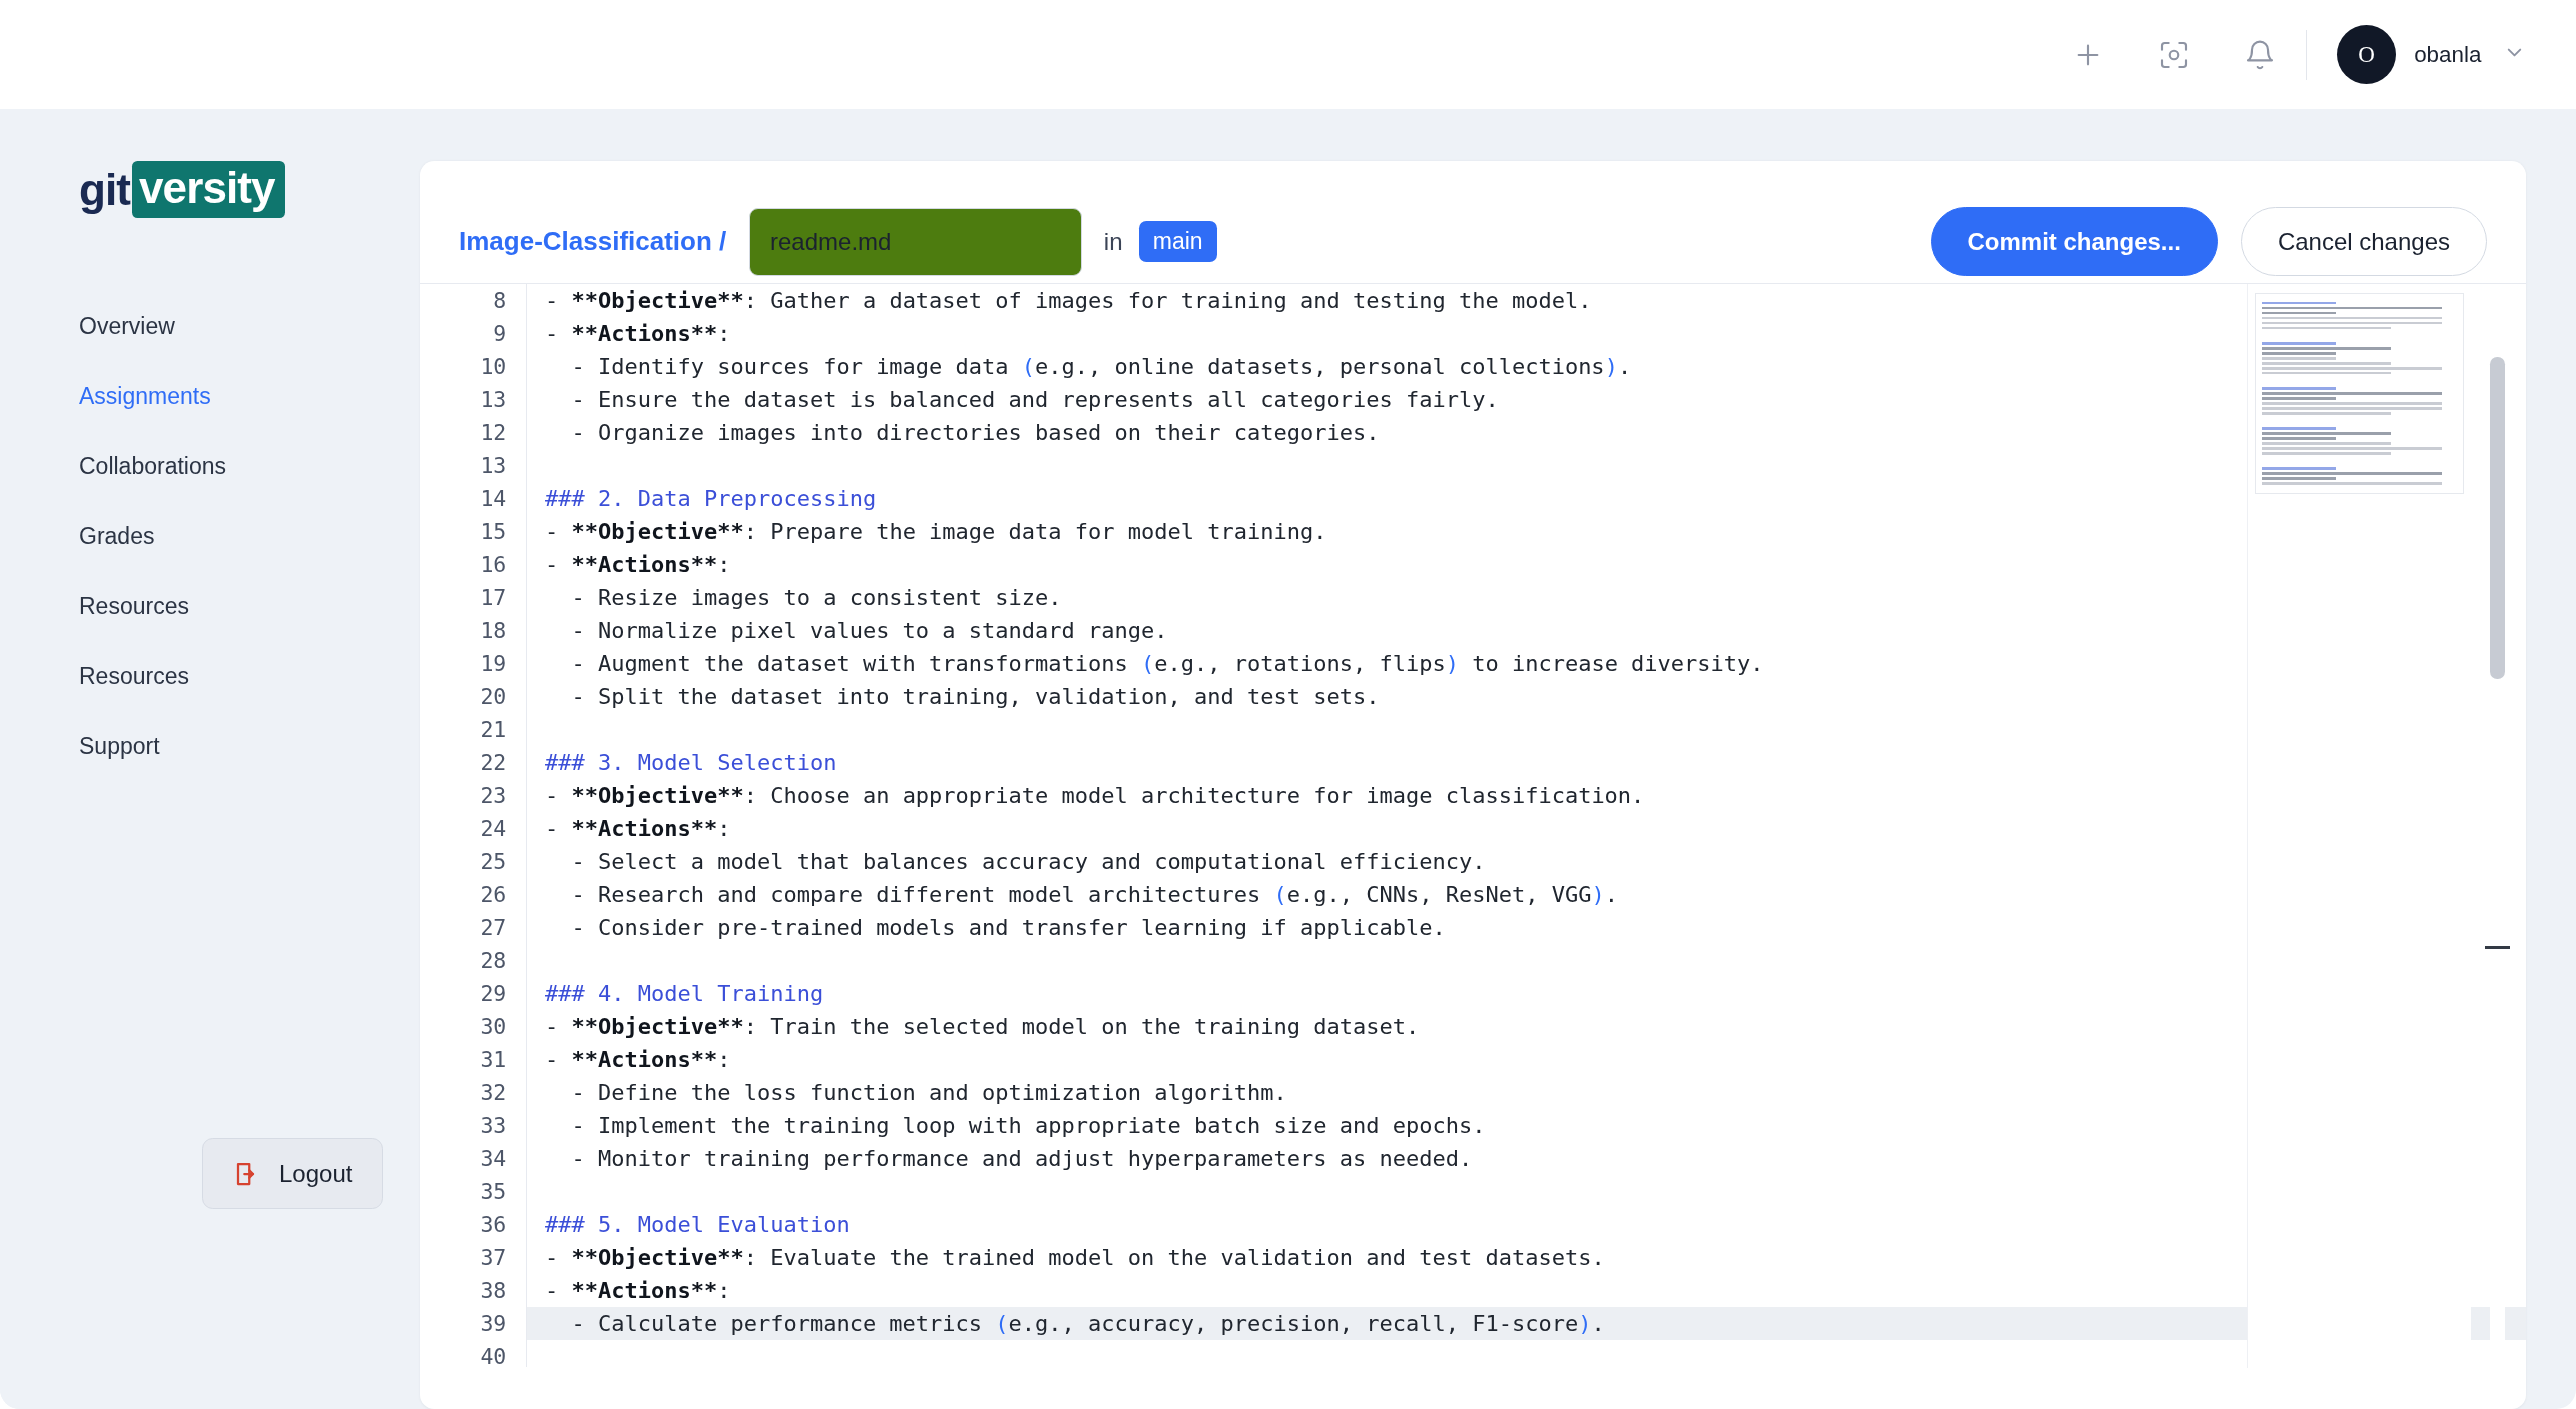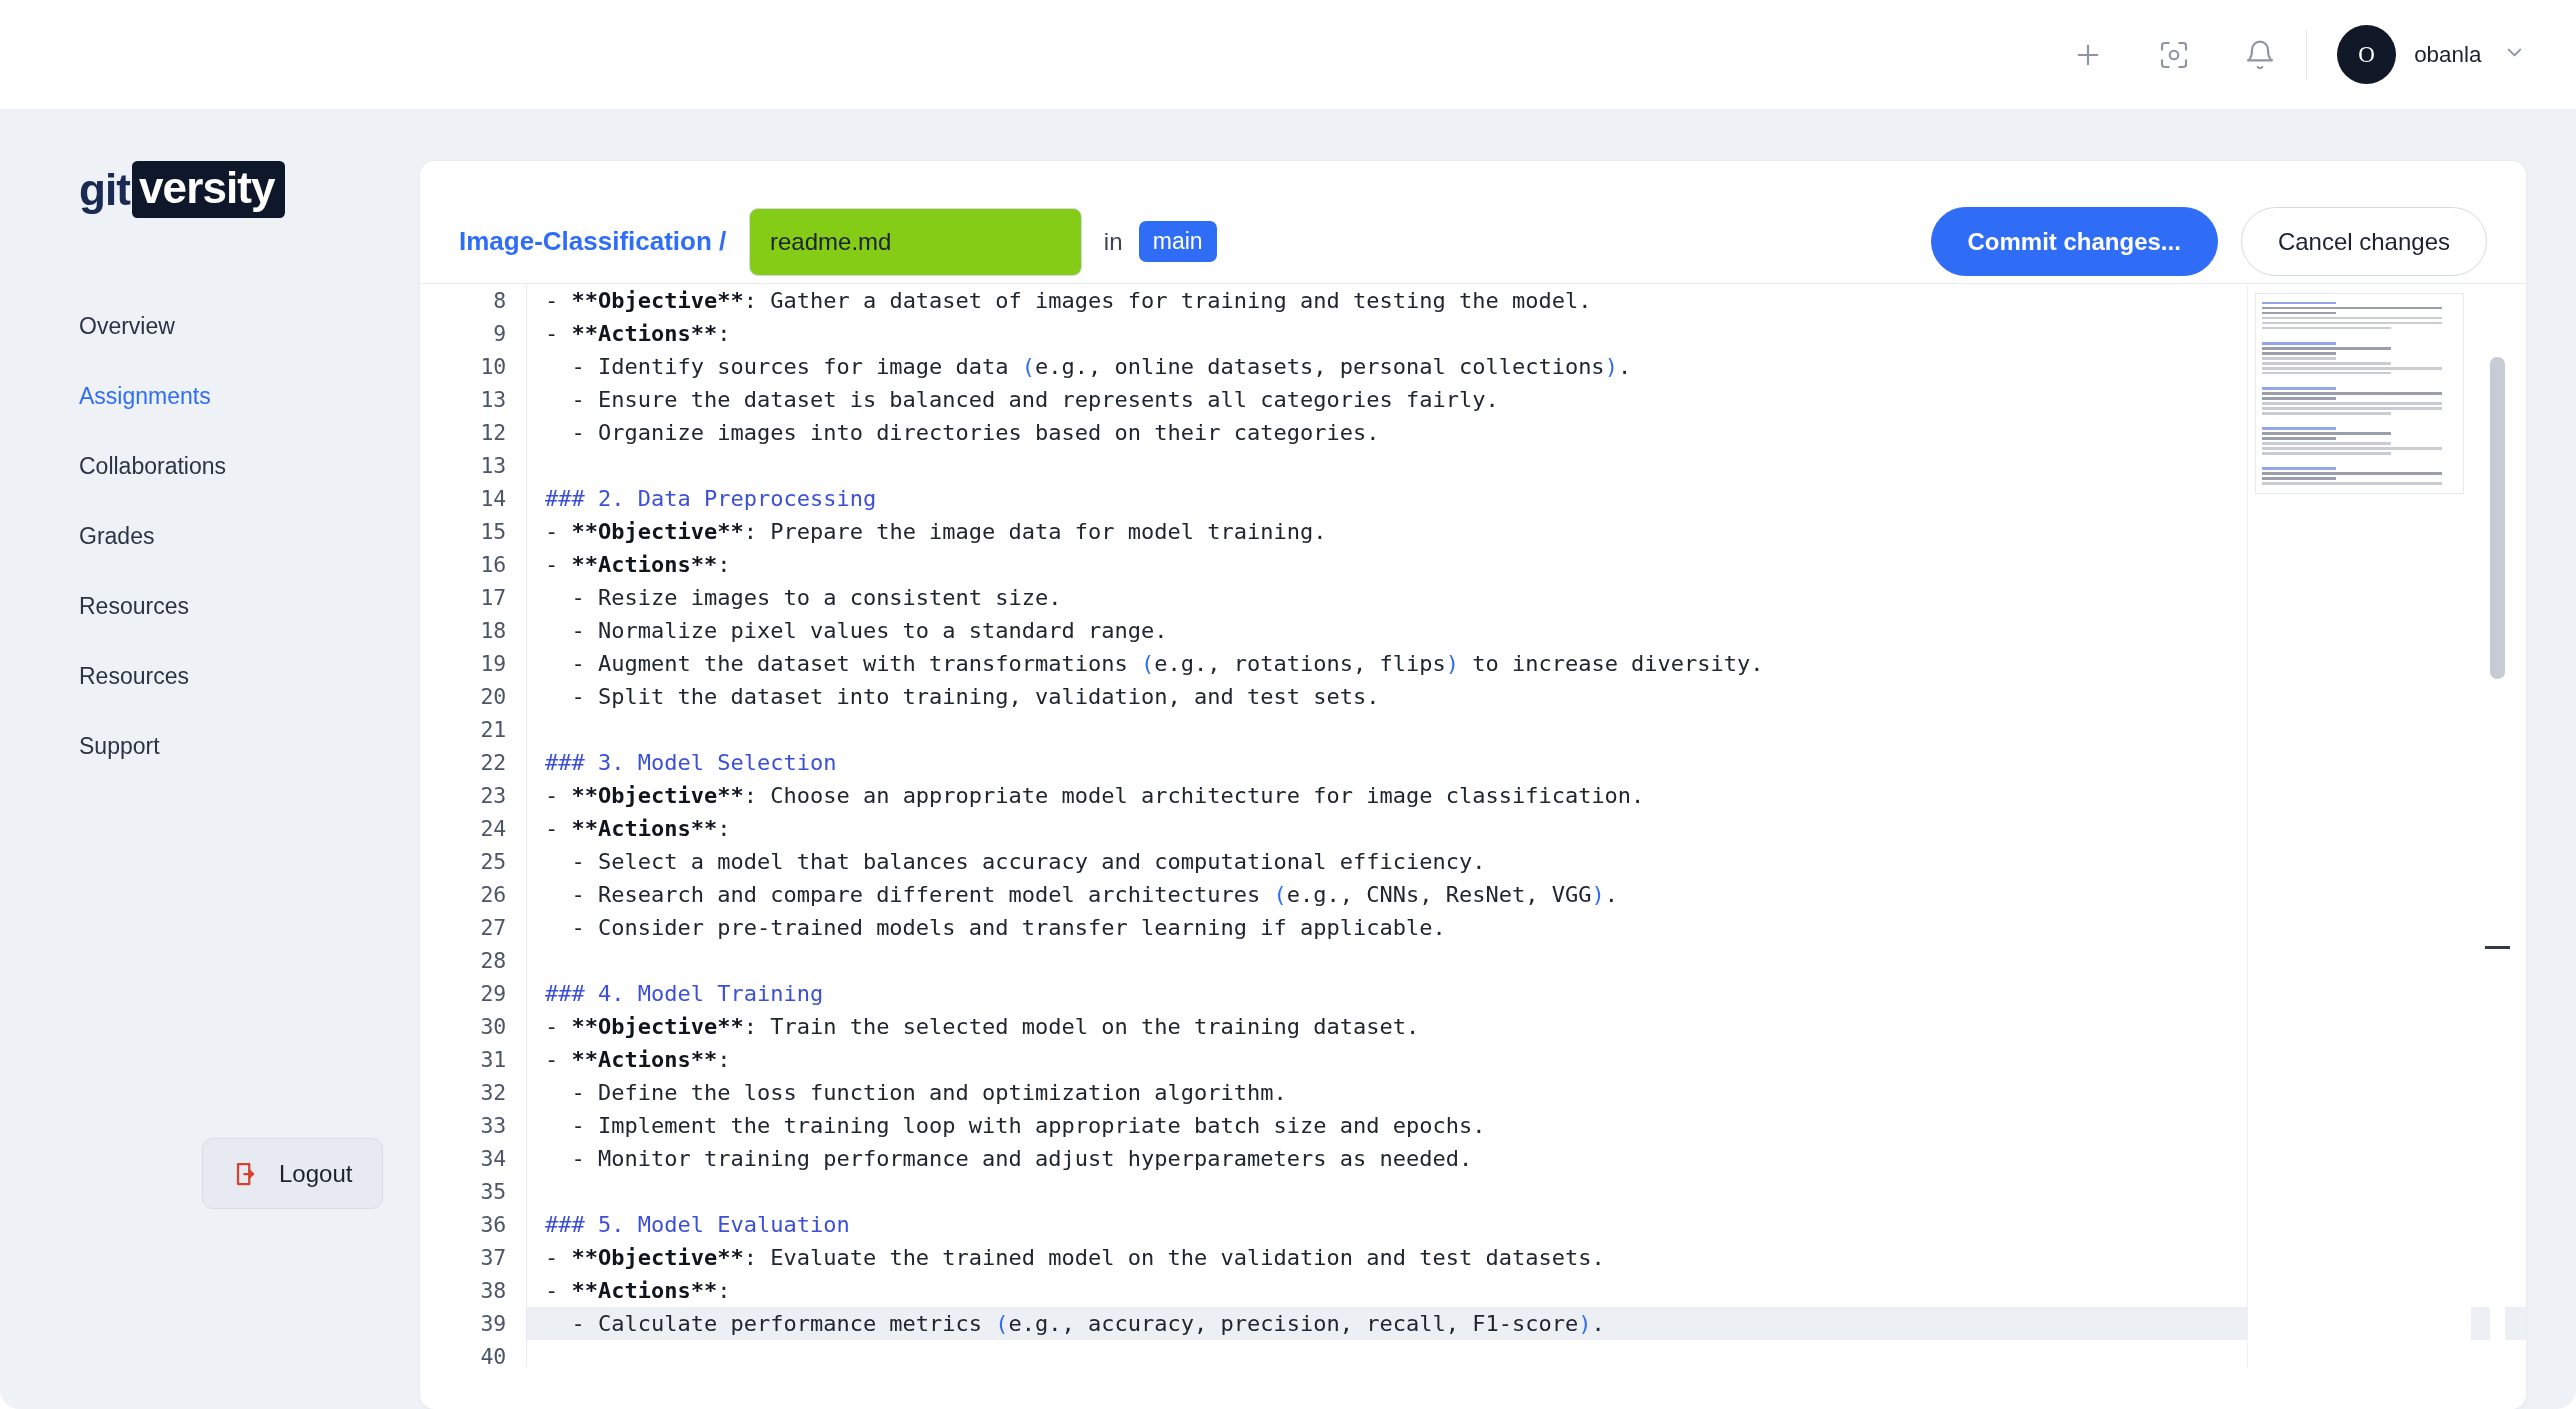--- a/index.html
+++ b/index.html
@@ -77,21 +77,21 @@
     margin-left: 79px;
     display: inline-flex;
     align-items: center;
     font-size: 44px;
     font-weight: bold;
     letter-spacing: -0.9px;
   }
   .logo .git { color: #1a2a52; }
   .logo .versity {
     color: #ffffff;
-    background: #0f172a;
+    background: #0f766e;
     padding: 1.8px 10.7px 5.4px 7.2px;
     border-radius: 5.4px;
     margin-left: 1.8px;
   }
   .nav { margin-top: 73px; }
   .nav-item {
     font-size: 23px;
     color: #2b3444;
     padding: 21.5px 0 21.5px 79px;
     cursor: pointer;
@@ -144,21 +144,21 @@
   .filename-input {
     margin-left: 23px;
     width: 333px;
     height: 68px;
     border: 0.9px solid #d3d9e2;
     border-radius: 9px;
     padding: 0 19.7px;
     font-size: 24px;
     color: #1b2230;
     font-family: "Liberation Sans", sans-serif;
-    background: #84cc16;
+    background: #4d7c0f;
   }
   .in-label {
     margin-left: 21.5px;
     font-size: 24px;
     color: #3b4456;
   }
   .branch-pill {
     margin-left: 16px;
     background: #2f6df6;
     color: #ffffff;

